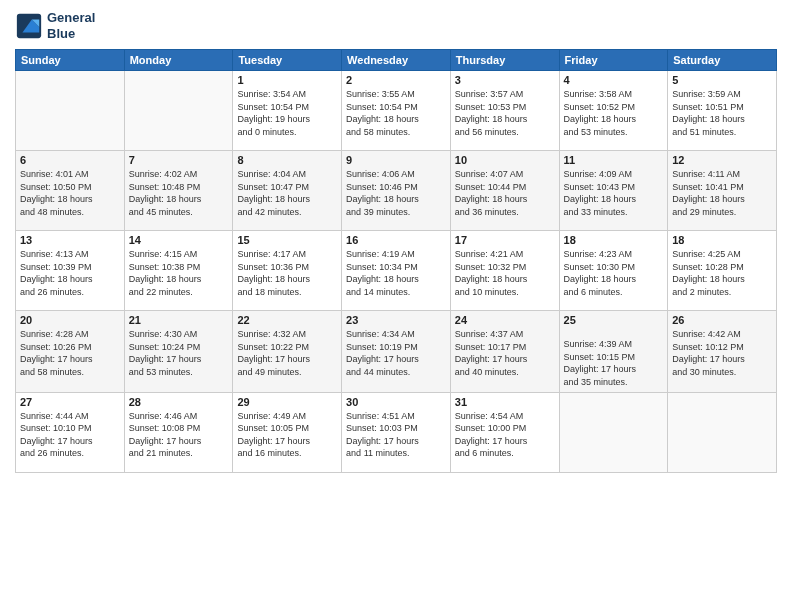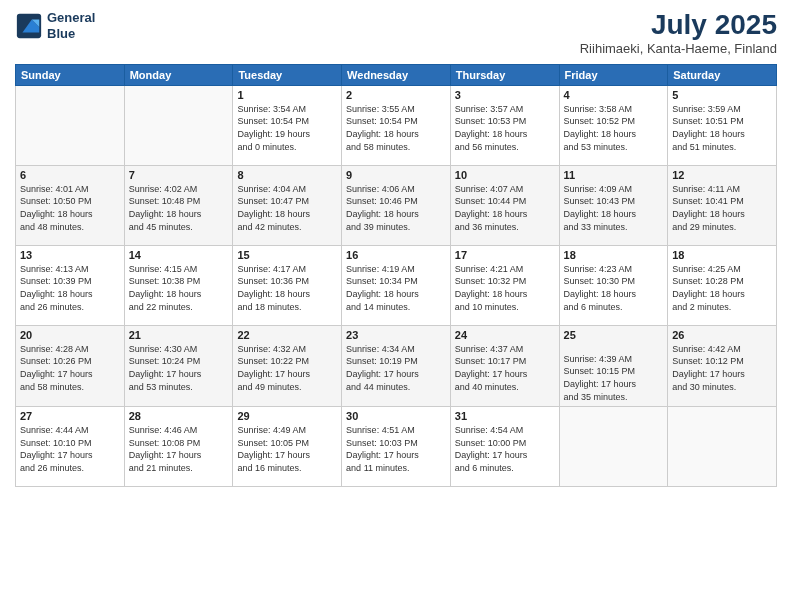--- a/index.html
+++ b/index.html
@@ -105,24 +105,20 @@
       <svg class="logo-icon" viewBox="0 0 30 30">
         <rect x="2" y="2" width="26" height="26" rx="3" fill="#1a3a5c"></rect>
         <polygon points="8,22 18,8 26,16 26,22" fill="#2a7fd4"></polygon>
         <polygon points="18,8 26,8 26,16" fill="#5ab0f0"></polygon>
       </svg>
       <div class="logo-text">
         <div>General</div>
         <div>Blue</div>
       </div>
     </div>
-    <div class="title-block">
-      <div class="main-title">July 2025</div>
-      <div class="subtitle">Riihimaeki, Kanta-Haeme, Finland</div>
-    </div>
   </div>
 
   <table class="calendar">
     <thead>
       <tr>
       <th>Sunday</th>
           <th>Monday</th>
           <th>Tuesday</th>
           <th>Wednesday</th>
           <th>Thursday</th>

